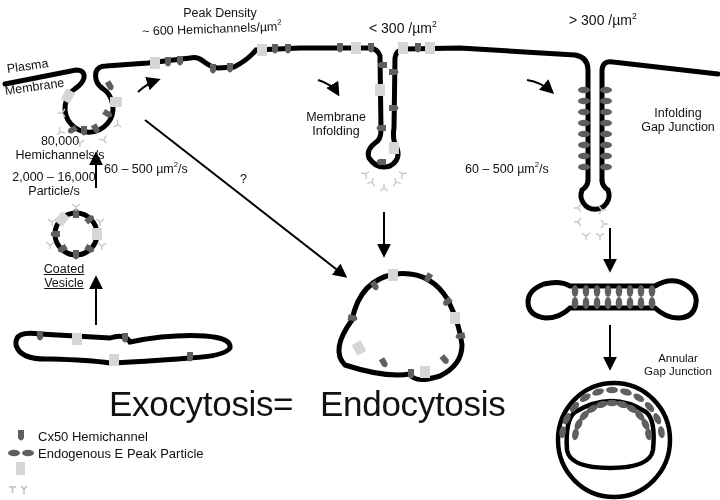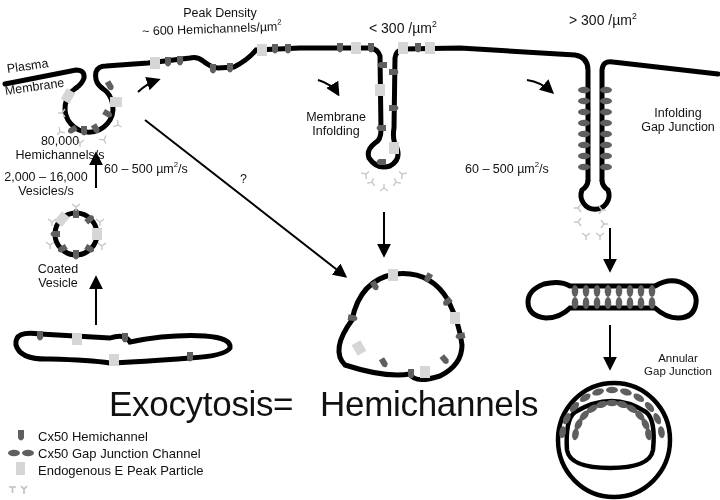--- a/index.html
+++ b/index.html
@@ -225,35 +225,35 @@
   <span>&lt; 300 /µm</span><sup>2</sup>
 </div>
 <div class="lbl s14" style="left:569px;top:12px;">
   <span>&gt; 300 /µm</span><sup>2</sup>
 </div>
 
 <div class="lbl s12 c" style="left:0px;top:134px;width:96px;margin-left:12px;">
   <div>80,000</div>
   <div>Hemichannels/s</div>
 </div>
-<div class="lbl s12 c" style="left:0px;top:170px;width:92px;">
+<div class="lbl s12 c" style="left:8px;top:170px;width:92px;">
   <div>2,000 – 16,000</div>
-  <div>Vesicles/s</div>
+  <div>Particle/s</div>
 </div>
 
 <div class="lbl s12" style="left:104px;top:162px;">
   <span>60 – 500 µm</span><sup>2</sup><span>/s</span>
 </div>
 <div class="lbl s12" style="left:465px;top:162px;">
   <span>60 – 500 µm</span><sup>2</sup><span>/s</span>
 </div>
 
 <div class="lbl s12" style="left:240px;top:172px;">?</div>
 
-<div class="lbl s12 c" style="left:32px;top:262px;width:52px;">
+<div class="lbl s12 c" style="left:38px;top:262px;width:52px;text-decoration:underline;">
   <div>Coated</div>
   <div>Vesicle</div>
 </div>
 
 <div class="lbl s12 c" style="left:304px;top:110px;width:64px;">
   <div>Membrane</div>
   <div>Infolding</div>
 </div>
 
 <div class="lbl s12 c" style="left:636px;top:106px;width:84px;">
@@ -261,28 +261,24 @@
   <div>Gap Junction</div>
 </div>
 
 <div class="lbl s11 c" style="left:636px;top:352px;width:84px;">
   <div>Annular</div>
   <div>Gap Junction</div>
 </div>
 
 <div class="lbl big" style="left:109px;top:384px;text-align:center;">Exocytosis</div>
 <div class="lbl big" style="left:273px;top:384px;">=</div>
-<div class="lbl big" style="left:320px;top:384px;">Hemichannels</div>
+<div class="lbl big" style="left:320px;top:384px;">Endocytosis</div>
 
 <div class="legend">
   <div class="leg-row">
       <span class="leg-icon"></span>
       <span class="leg-text">Cx50 Hemichannel</span>
     </div>
   <div class="leg-row">
       <span class="leg-icon"></span>
-      <span class="leg-text">Cx50 Gap Junction Channel</span>
-    </div>
-  <div class="leg-row">
-      <span class="leg-icon"></span>
       <span class="leg-text">Endogenous E Peak Particle</span>
     </div>
 </div>
 
 </body></html>

